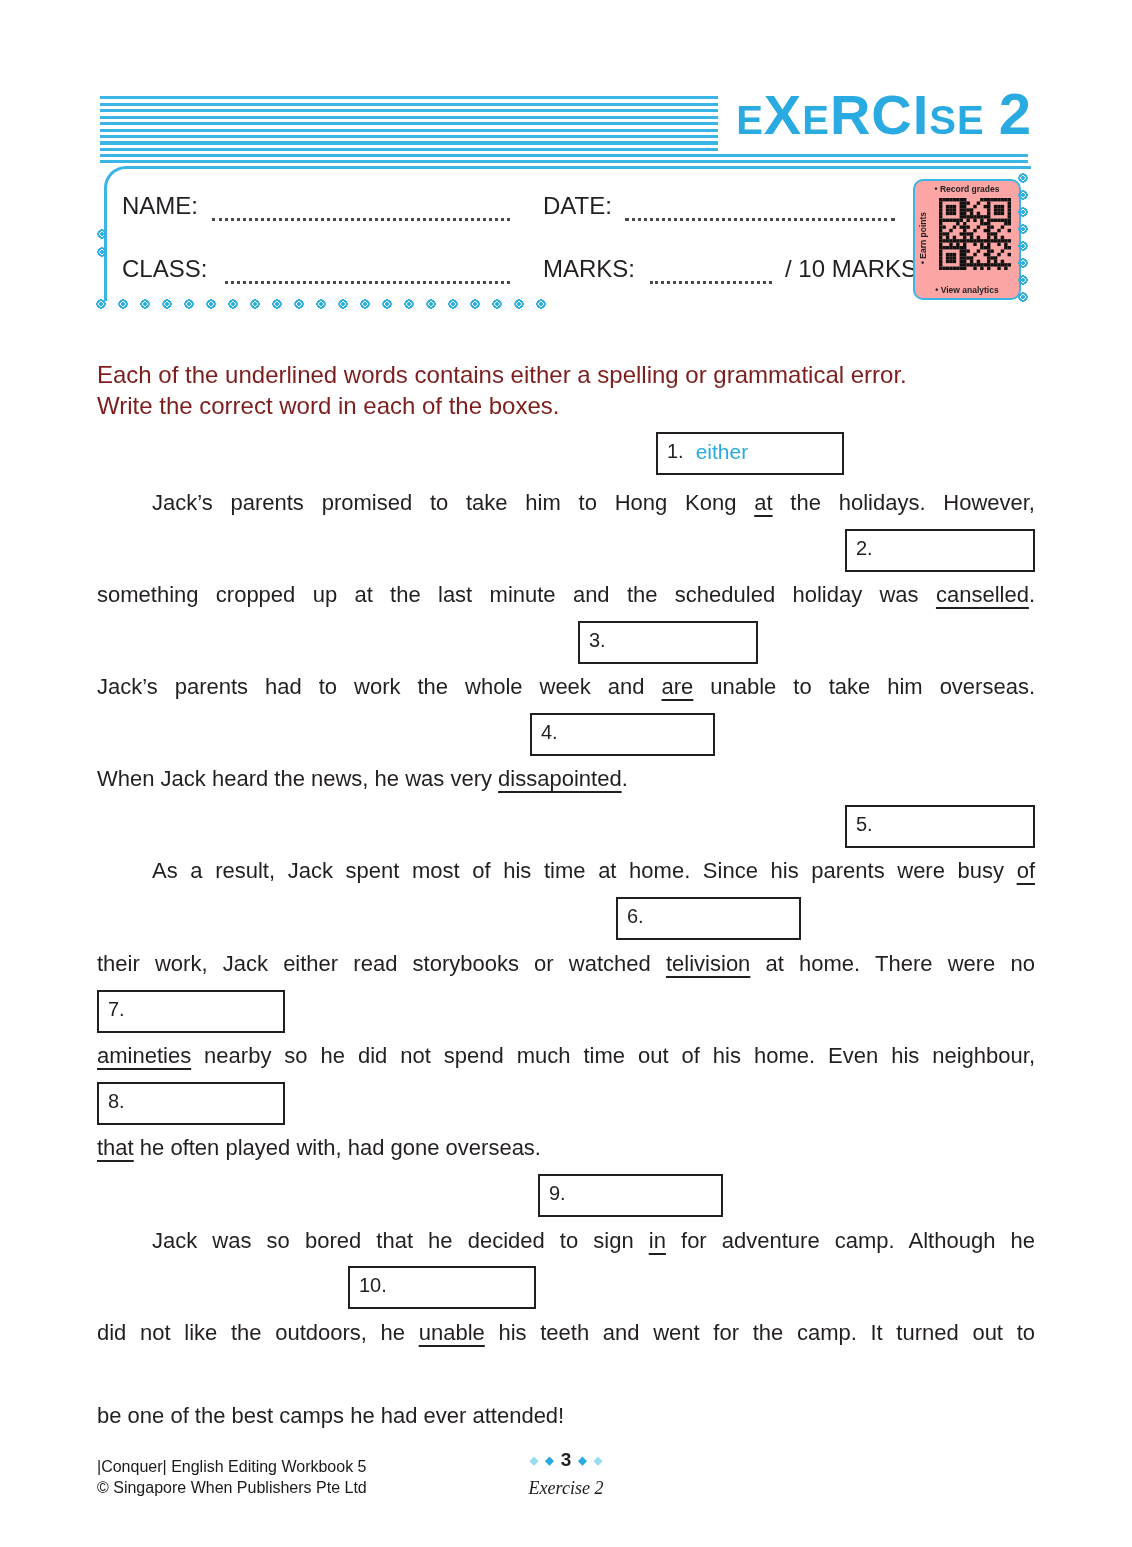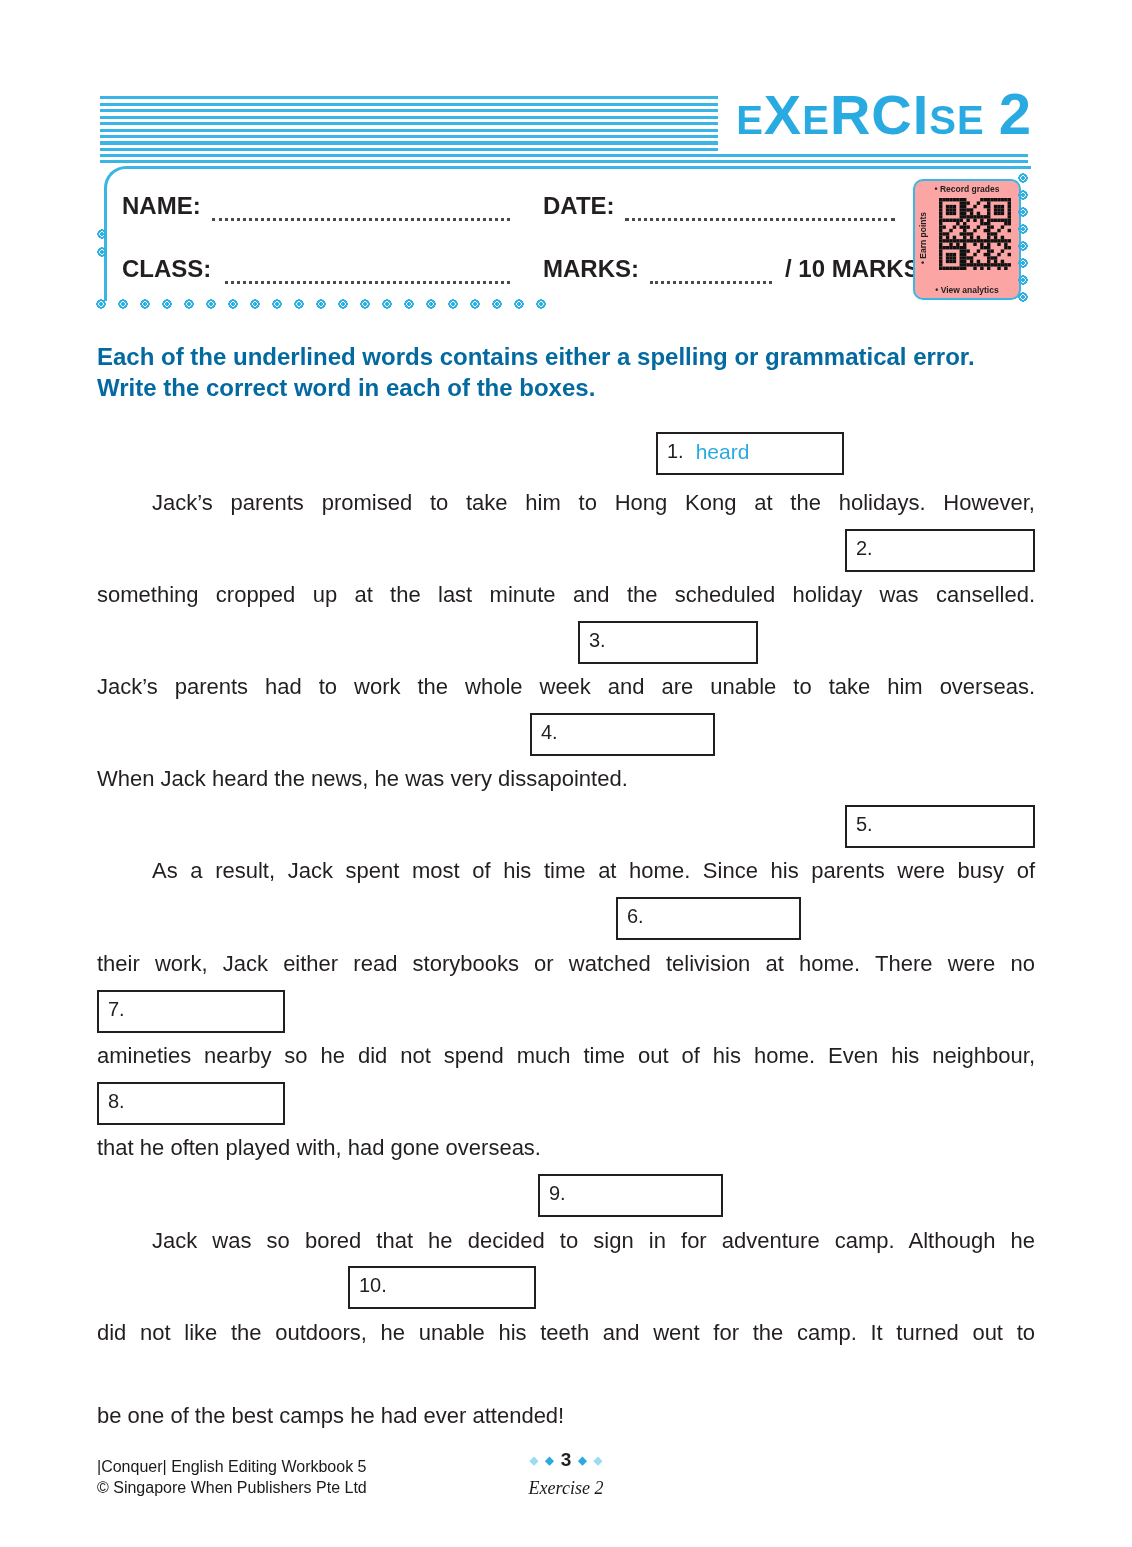--- a/index.html
+++ b/index.html
@@ -14,21 +14,21 @@
 
   .extitle{position:absolute;left:700px;top:80px;width:332px;display:flex;align-items:baseline;
            justify-content:flex-end;color:#29abe2;font-weight:bold;letter-spacing:1px}
   .extitle .L{font-size:56px}
   .extitle .S{font-size:40px}
   .extitle .N{font-size:58px;margin-left:14px}
 
   
   .formframe{position:absolute;left:104px;top:166px;width:924px;height:132px;
              border-left:3px solid #3ab5e5;border-top:3px solid #3ab5e5;border-top-left-radius:22px}
-  .flabel{position:absolute;font-size:24px;font-weight:bold;color:#231f20}
+  .flabel{position:absolute;font-size:24px;font-weight:normal;color:#231f20}
   .dotline{position:absolute;height:24px;border-bottom:3.5px dotted #4a4a4a}
 
   .rings-row,.rings-col,.rings-left{position:absolute;
     background-image:radial-gradient(circle at 7px 7px,#2fb0e3 0 1.6px,rgba(0,0,0,0) 1.6px 2.8px,#2fb0e3 2.8px 4.6px,rgba(0,0,0,0) 4.8px)}
   .rings-row{left:94px;top:297px;width:462px;height:14px;background-size:22px 14px;background-repeat:repeat-x}
   .rings-col{left:1016px;top:170px;width:14px;height:134px;background-size:14px 17px;background-repeat:repeat-y;
     background-image:radial-gradient(circle at 7px 8px,#2fb0e3 0 1.6px,rgba(0,0,0,0) 1.6px 2.8px,#2fb0e3 2.8px 4.6px,rgba(0,0,0,0) 4.8px)}
   .rings-left{left:95px;top:226px;width:14px;height:38px;background-size:14px 18px;background-repeat:repeat-y;
     background-image:radial-gradient(circle at 7px 8px,#2fb0e3 0 1.6px,rgba(0,0,0,0) 1.6px 2.8px,#2fb0e3 2.8px 4.6px,rgba(0,0,0,0) 4.8px)}
 
@@ -36,29 +36,29 @@
          border:2.5px solid #3ab5e5;border-radius:10px}
   .qr-top,.qr-bottom{position:absolute;left:0;right:0;text-align:center;font-size:8.5px;
          font-weight:bold;color:#222;white-space:nowrap}
   .qr-top{top:3px}
   .qr-bottom{bottom:3px}
   .qr-side{position:absolute;left:3px;top:14px;height:86px;writing-mode:vertical-rl;
          transform:rotate(180deg);font-size:8.5px;font-weight:bold;color:#222;text-align:center}
   .qr-svg{position:absolute;left:24px;top:17px;width:72px;height:72px}
 
   
-  .instr{position:absolute;left:97px;top:341px;width:942px;font-size:24px;font-weight:bold;
-         color:#0369a1;line-height:31px}
+  .instr{position:absolute;left:97px;top:359px;width:942px;font-size:24px;font-weight:normal;
+         color:#7f1d1d;line-height:31px}
 
   
   .pline{position:absolute;left:97px;width:938px;font-size:22px;line-height:30px;color:#231f20;
          box-sizing:border-box}
   .pline.j{text-align:justify;text-align-last:justify}
   .pline.ind{padding-left:55px}
-  .ul{text-decoration-thickness:2px;text-underline-offset:5px}
+  .ul{text-decoration:underline;text-decoration-thickness:2px;text-underline-offset:5px}
 
   
   .abox{position:absolute;height:43px;border:2px solid #231f20;background:#fff;box-sizing:border-box;
         display:flex;align-items:flex-start;padding:6px 9px;gap:12px;font-size:20px;color:#231f20}
   .aans{color:#29abe2;font-size:21px}
 
   
   .imprint{position:absolute;left:97px;top:1456px;font-family:Liberation Sans, sans-serif;
            font-size:16px;color:#1a1a1a;line-height:21px}
   .pageno{position:absolute;left:0;right:0;top:1449px;display:flex;justify-content:center;
@@ -364,21 +364,21 @@
   <div class="rings-col"></div>
   <div class="rings-left"></div>
 
   <div class="instr">
     <div>Each of the underlined words contains either a spelling or grammatical error.</div>
     <div>Write the correct word in each of the boxes.</div>
   </div>
 
   <div class="abox" style="left:656px;top:432px;width:188px">
     <span>1.</span>
-    <span class="aans">heard</span>
+    <span class="aans">either</span>
   </div>
   <div class="abox" style="left:845px;top:529px;width:190px">
     <span>2.</span>
     <span class="aans"></span>
   </div>
   <div class="abox" style="left:578px;top:621px;width:180px">
     <span>3.</span>
     <span class="aans"></span>
   </div>
   <div class="abox" style="left:530px;top:713px;width:185px">

